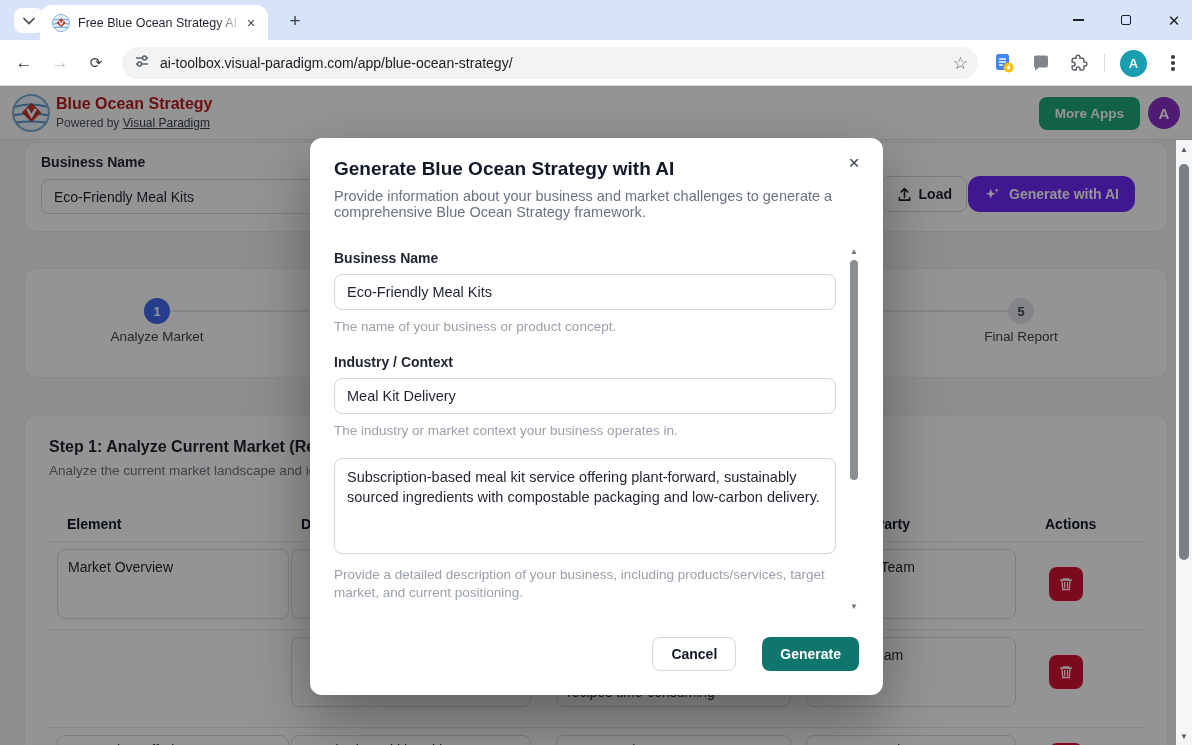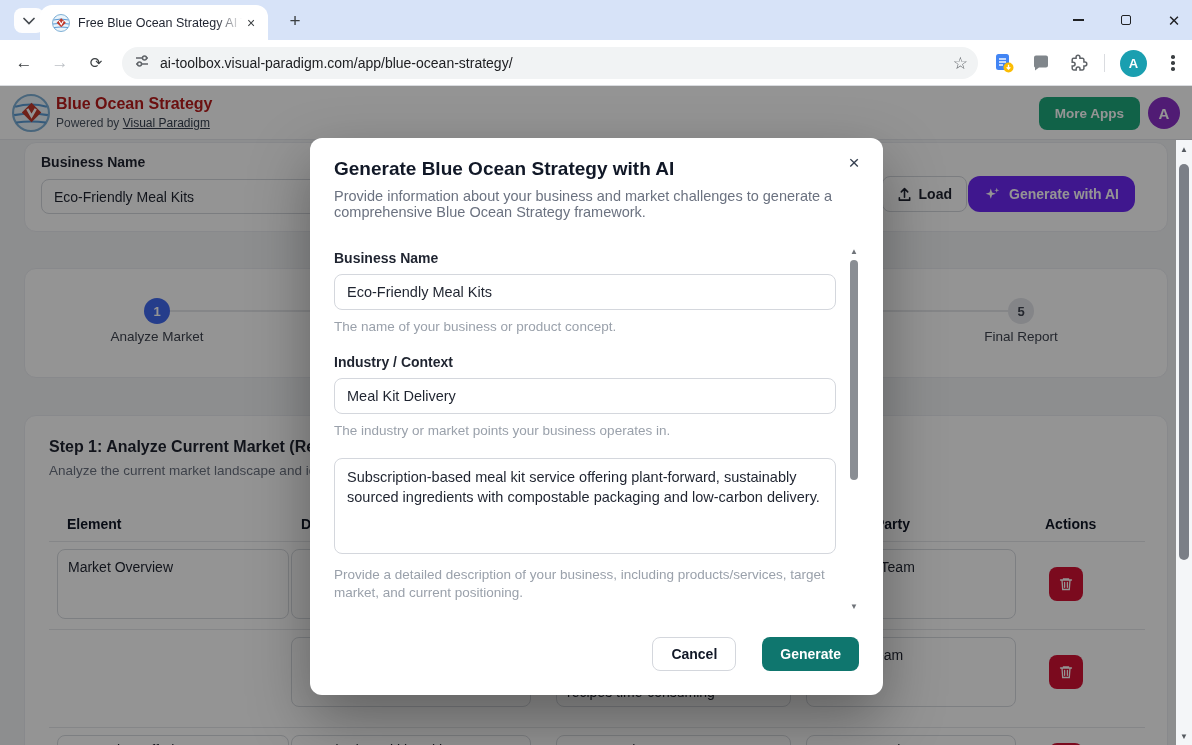--- a/index.html
+++ b/index.html
@@ -286,21 +286,21 @@
       <div class="m-close">×</div>
       <div class="m-desc">Provide information about your business and market challenges to generate a comprehensive Blue Ocean Strategy framework.</div>
 
       <div class="m-body">
         <div class="m-label">Business Name</div>
         <input class="m-input" value="Eco-Friendly Meal Kits" style="">
         <div class="m-help">The name of your business or product concept.</div>
         <div class="m-gap"></div>
         <div class="m-label">Industry / Context</div>
         <input class="m-input" value="Meal Kit Delivery" style="">
-        <div class="m-help">The industry or market points your business operates in.</div>
+        <div class="m-help">The industry or market context your business operates in.</div>
         <div class="m-gap"></div>
         <textarea class="m-textarea" style="">Subscription-based meal kit service offering plant-forward, sustainably sourced ingredients with compostable packaging and low-carbon delivery.</textarea>
         <div class="m-help">Provide a detailed description of your business, including products/services, target market, and current positioning.</div>
       </div>
 
       <div class="m-scroll">
         <div class="m-sarrow" style="top:0;">▲</div>
         <div class="m-sthumb"></div>
         <div class="m-sarrow" style="bottom:0;">▼</div>
       </div>

